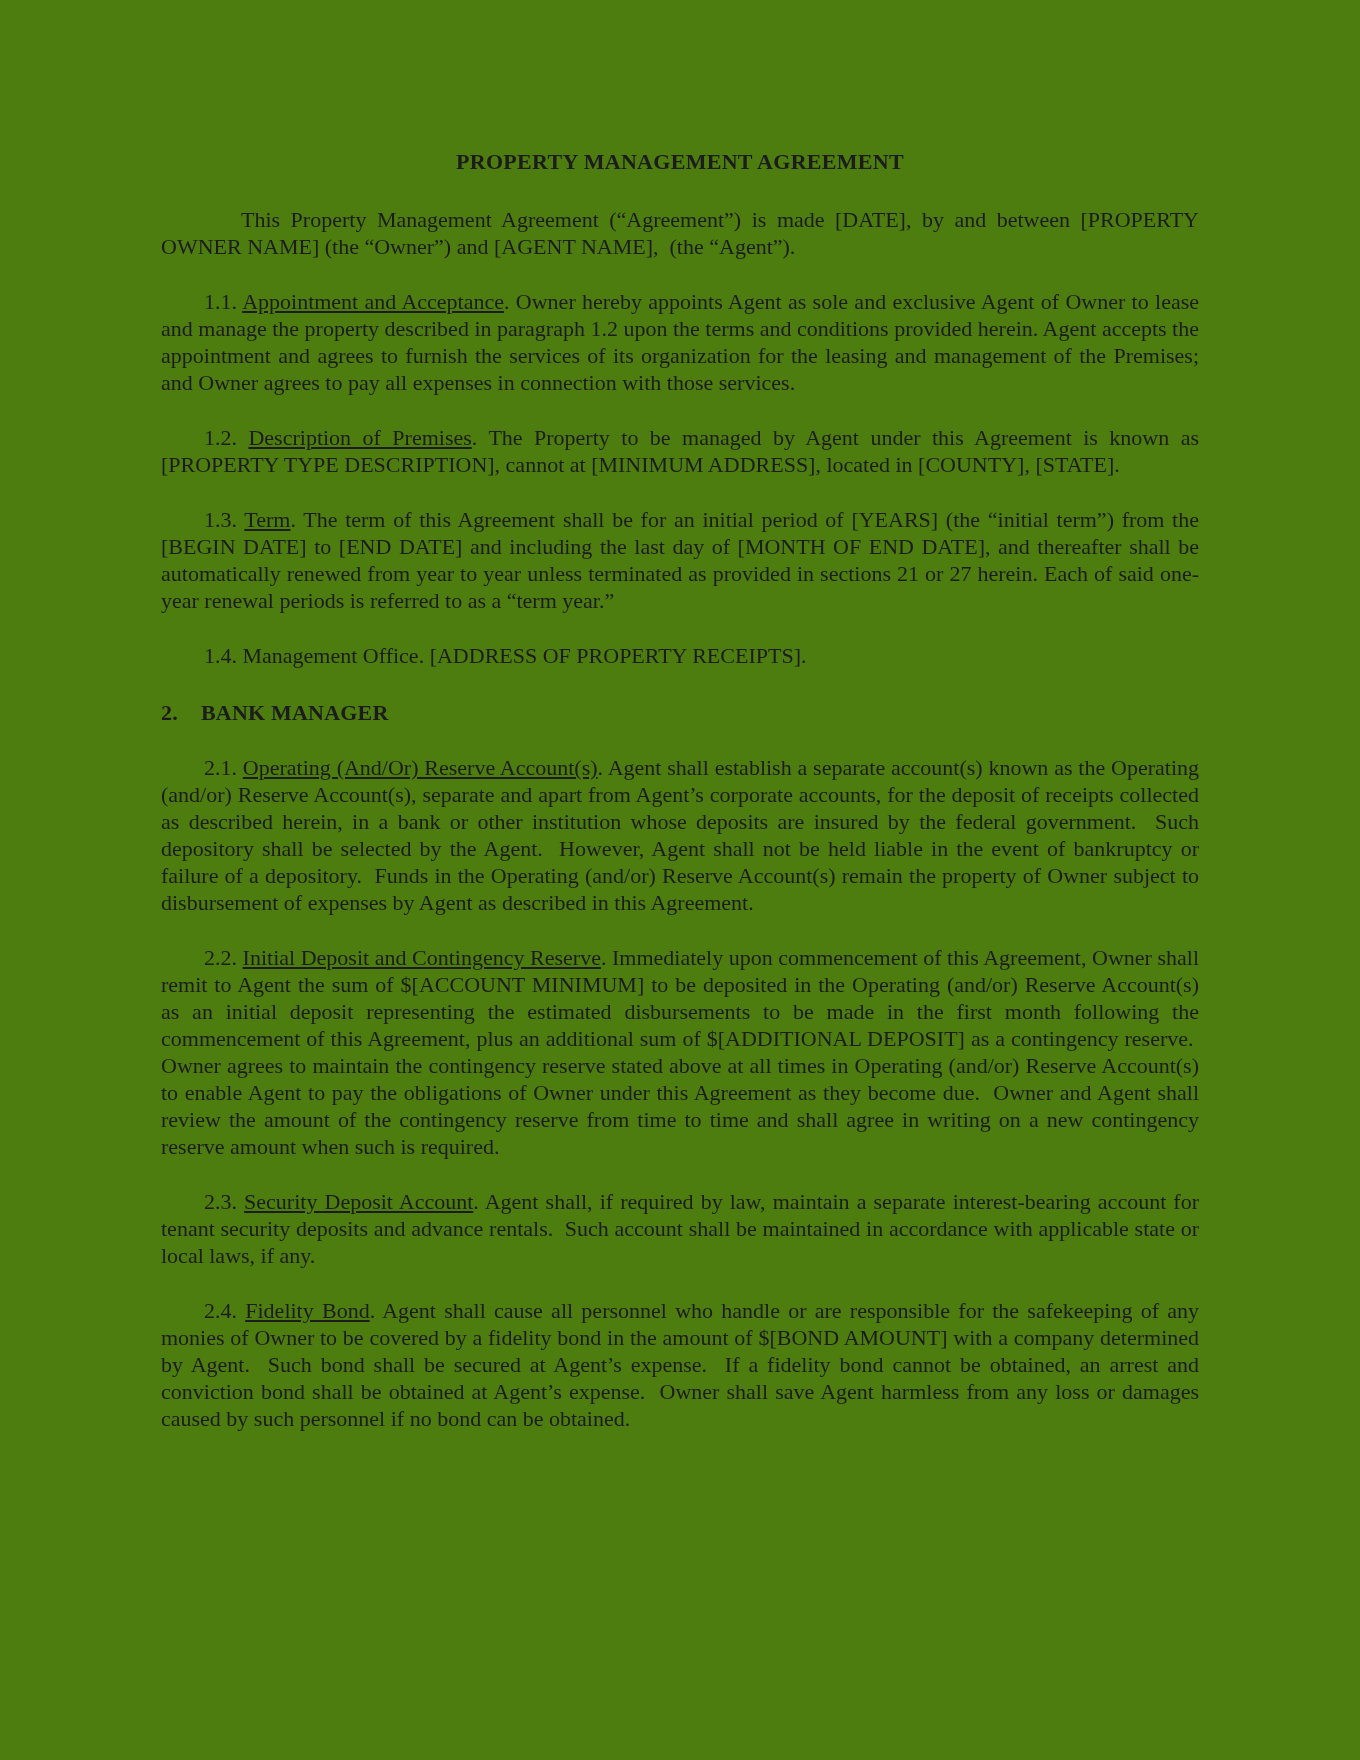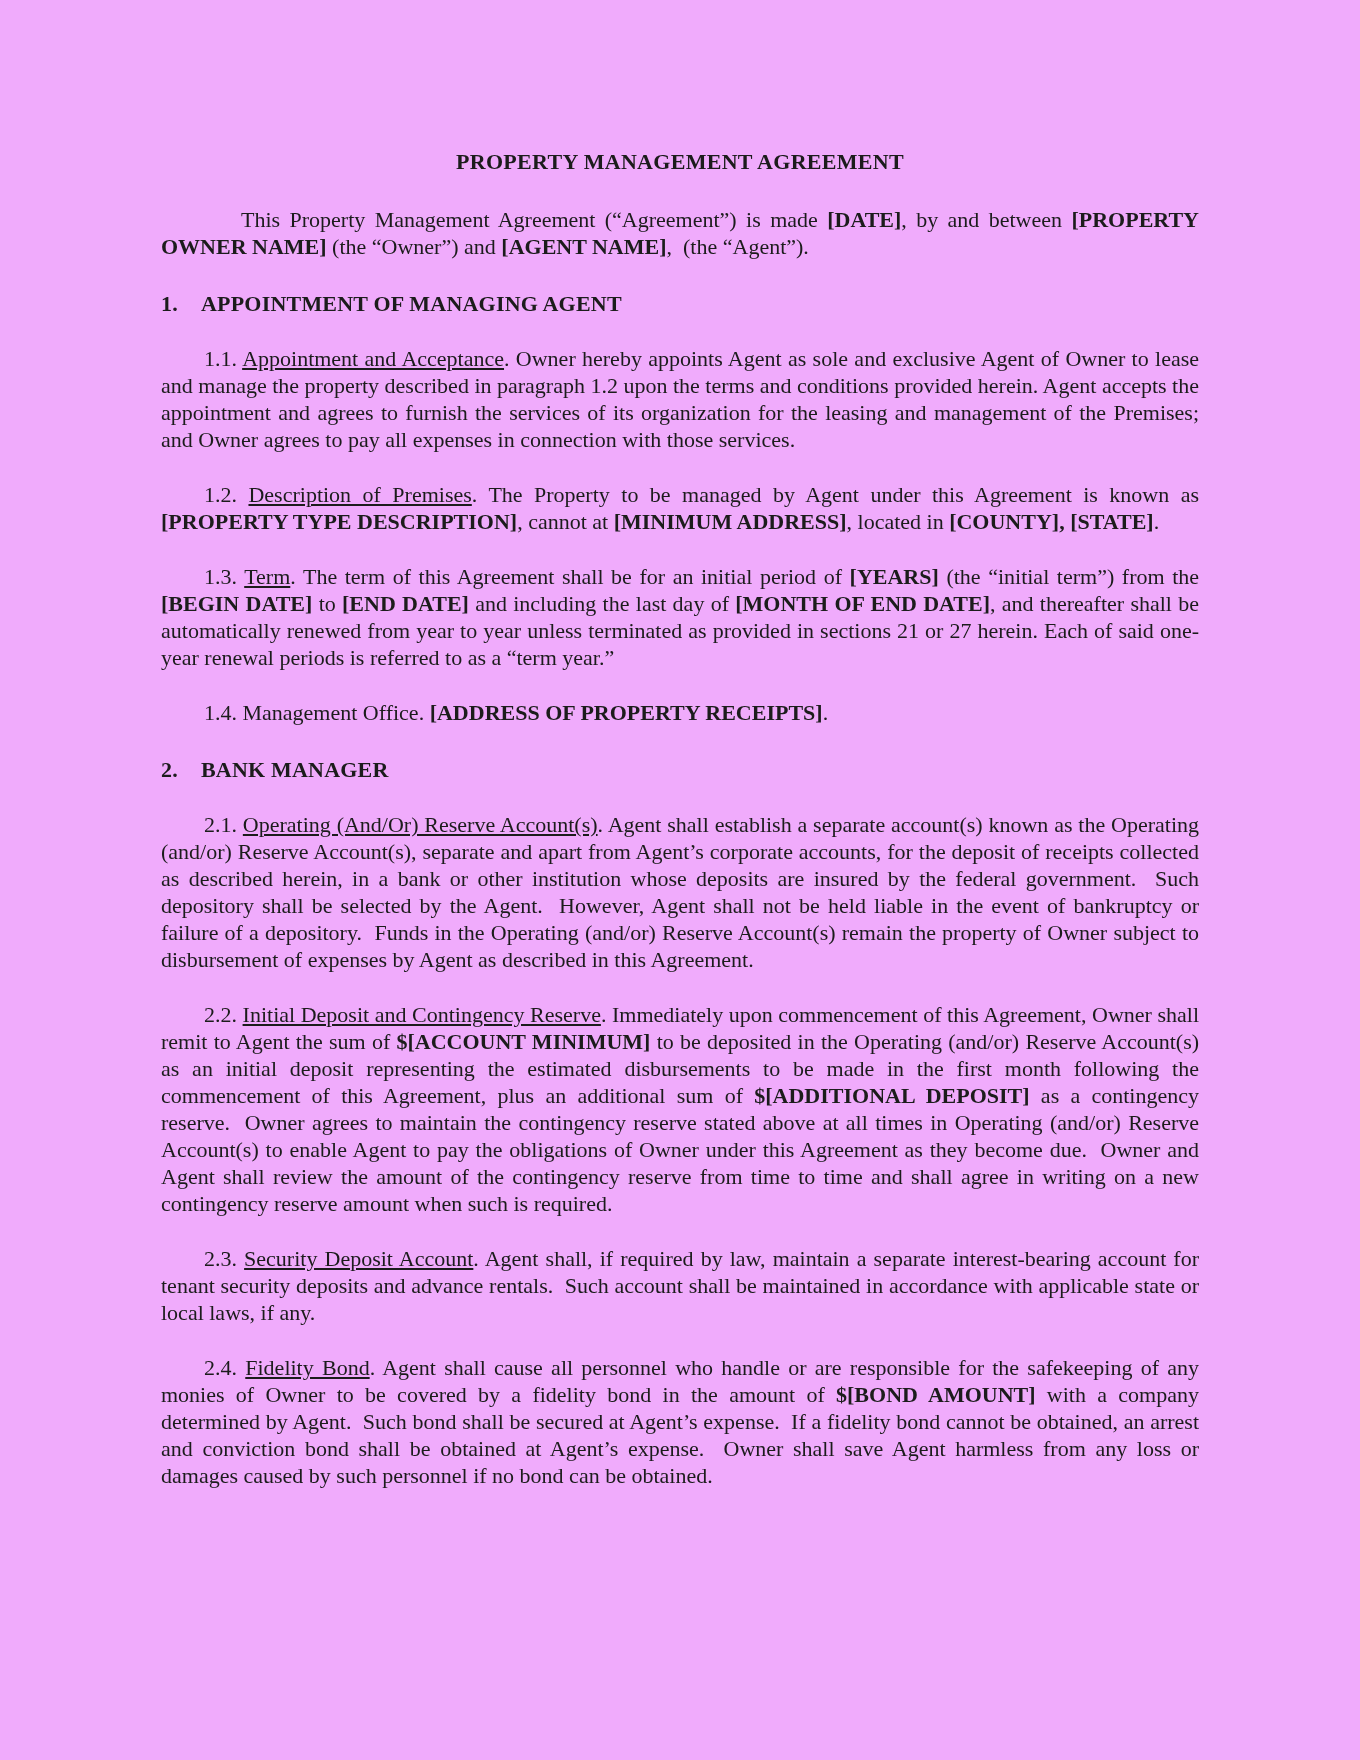--- a/index.html
+++ b/index.html
@@ -7,21 +7,21 @@
     padding: 0;
     background: #ffffff;
   }
   .page {
     position: relative;
     width: 1360px;
     height: 1760px;
     box-sizing: border-box;
     margin: 0 auto;
     padding: 148px 161px 0 161px;
-    background: #f0abfc;
+    background: #4d7c0f;
     color: #1c1c1c;
     font-family: "Liberation Serif", "DejaVu Serif", serif;
     font-size: 22px;
     line-height: 27px;
     overflow: hidden;
   }
   .doc-title {
     margin: 0;
     text-align: center;
     font-size: 22px;
@@ -42,35 +42,32 @@
     font-weight: bold;
     letter-spacing: 0.2px;
   }
   .sec-num {
     display: inline-block;
     min-width: 40px;
   }
   .sec-heading-wide .sec-num {
     min-width: 72px;
   }
-  .seg-b { font-weight: bold; margin-top: 26px; }
+  .seg-b { font-weight: normal; margin-top: 26px; }
   .seg-u { text-decoration: underline; }
 </style>
 </head>
 <body>
 
 <div class="page">
 
   <h1 class="doc-title">PROPERTY MANAGEMENT AGREEMENT</h1>
 
   <p class="para para-intro"><span>This Property Management Agreement (“Agreement”) is made </span><span class="seg-b">[DATE]</span><span>, by and between </span><span class="seg-b">[PROPERTY OWNER NAME]</span><span> (the “Owner”) and </span><span class="seg-b">[AGENT NAME]</span><span>,&nbsp; (the “Agent”).</span></p>
 
-  <div class="sec-heading">
-    <span class="sec-num">1.</span><span>APPOINTMENT OF MANAGING AGENT</span>
-  </div>
 
   <p class="para"><span>1.1. </span><span class="seg-u">Appointment and Acceptance</span><span>. Owner hereby appoints Agent as sole and exclusive Agent of Owner to lease and manage the property described in paragraph 1.2 upon the terms and conditions provided herein. Agent accepts the appointment and agrees to furnish the services of its organization for the leasing and management of the Premises; and Owner agrees to pay all expenses in connection with those services.</span></p>
 
   <p class="para"><span>1.2. </span><span class="seg-u">Description of Premises</span><span>. The Property to be managed by Agent under this Agreement is known as </span><span class="seg-b">[PROPERTY TYPE DESCRIPTION]</span><span>, cannot at </span><span class="seg-b">[MINIMUM ADDRESS]</span><span>, located in </span><span class="seg-b">[COUNTY], [STATE]</span><span>.</span></p>
 
   <p class="para"><span>1.3. </span><span class="seg-u">Term</span><span>. The term of this Agreement shall be for an initial period of </span><span class="seg-b">[YEARS]</span><span> (the “initial term”) from the </span><span class="seg-b">[BEGIN DATE]</span><span> to </span><span class="seg-b">[END DATE]</span><span> and including the last day of </span><span class="seg-b">[MONTH OF END DATE]</span><span>, and thereafter shall be automatically renewed from year to year unless terminated as provided in sections 21 or 27 herein. Each of said one-year renewal periods is referred to as a “term year.”</span></p>
 
   <p class="para"><span>1.4. Management Office. </span><span class="seg-b">[ADDRESS OF PROPERTY RECEIPTS]</span><span>.</span></p>
 
   <div class="sec-heading">

